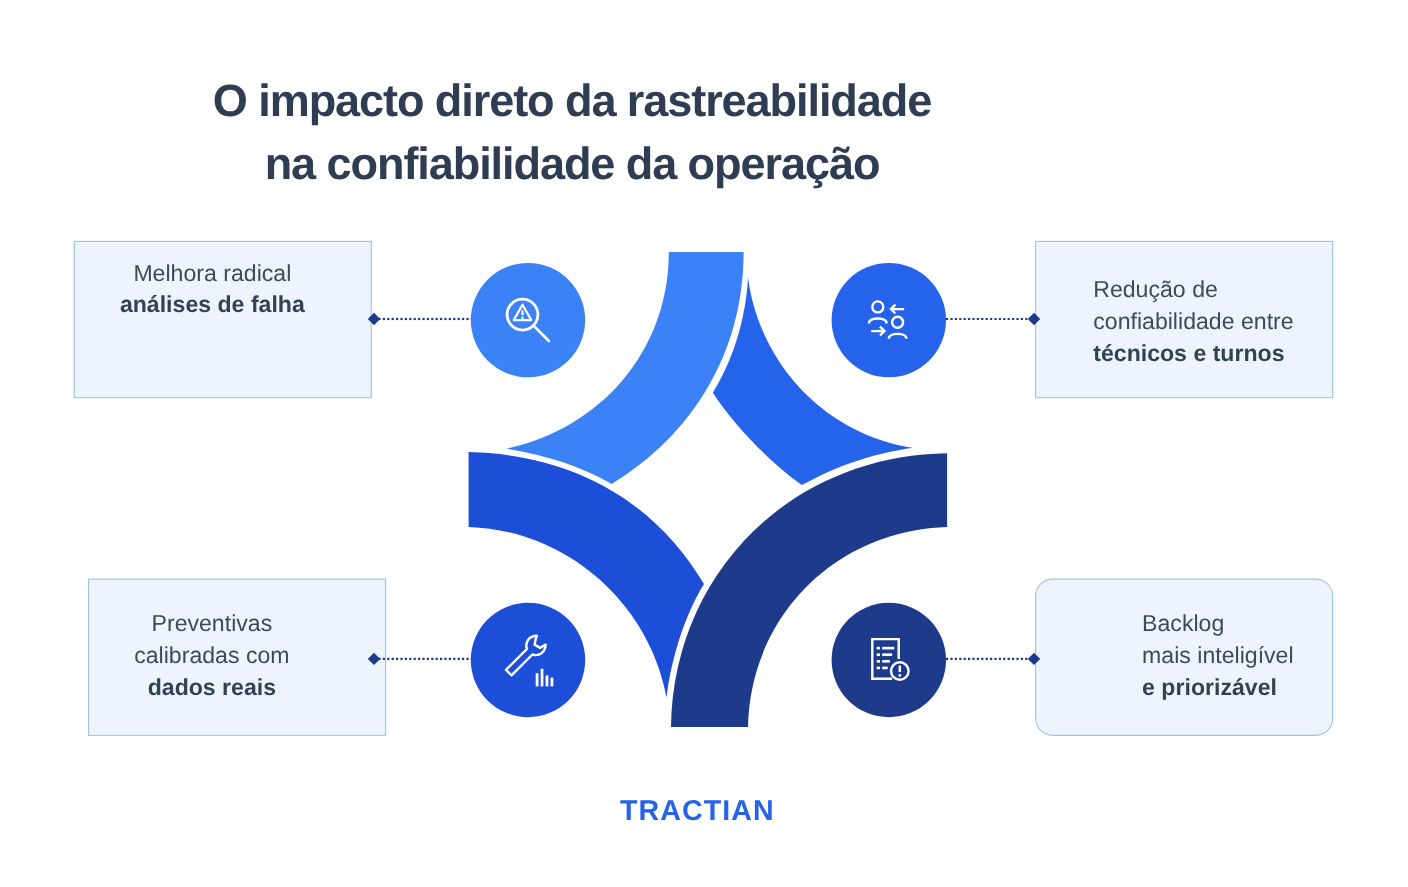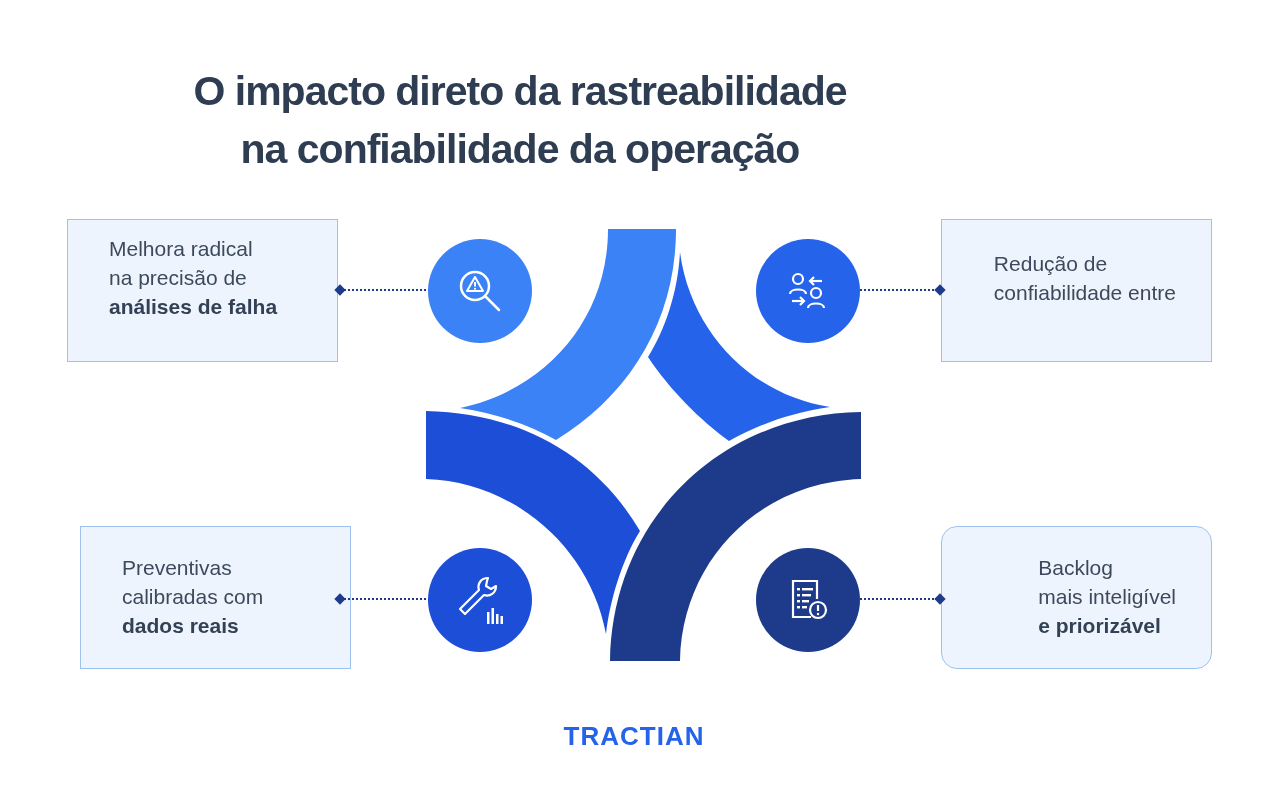--- a/index.html
+++ b/index.html
@@ -2,21 +2,21 @@
 <html><head>
 <meta charset="utf-8">
 <style>
   html, body { margin:0; padding:0; background:#ffffff; }
   body { width:1280px; height:806px; position:relative; overflow:hidden; font-family:"Liberation Sans", "DejaVu Sans", sans-serif; }
   .title { position:absolute; left:0; top:62px; width:1040px; text-align:center; color:#2f3d52; font-size:41px; font-weight:700; line-height:58px; letter-spacing:-1px; }
   .title div { display:block; }
   .card { position:absolute; width:271px; height:143px; background:#eef4fe; border:1px solid #9cc3f0; box-sizing:border-box; color:#3d4a5c; font-size:21px; line-height:29px; }
   .card .txt { position:absolute; }
   .card .bold { font-weight:700; color:#334155; }
-  .card-left .txt { left:41px; text-align:left; }
+  .card-left .txt { left:41px; text-align:center; }
   .card-right .txt { right:35px; text-align:left; }
   .line { display:block; white-space:nowrap; }
   .connector { position:absolute; height:2px; border-top:2px dotted #1e3a8a; }
   .diamond { position:absolute; width:8px; height:8px; background:#1e3a8a; transform:rotate(45deg); }
   .icon-circle { position:absolute; width:104px; height:104px; border-radius:50%; display:flex; align-items:center; justify-content:center; }
   .shape { position:absolute; left:0; top:0; }
   .logo { position:absolute; left:0; top:721px; width:1268px; text-align:center; }
 </style>
 </head>
 <body>
@@ -33,40 +33,40 @@
   <path fill="#2563eb" d="M680,252 C690,330 750,395 830,407 C790,413 760,424 729,441 C700,420 670,390 648,357 C665,330 678,292 680,252 Z"></path>
 
   <path fill="#1d4ed8" d="M426,411 C520,413 595,455 640,531 C622,560 610,600 606,634 C590,548 515,482 426,479 Z"></path>
 
   <path fill="#1e3a8a" d="M861,412 L861,479 C760,482 682,560 680,661 L610,661 C612,520 720,414 861,412 Z"></path>
 </svg>
 
 <div class="card card-left" style="left:67px; top:219px;">
   <div class="txt" style="top:14px;">
     <span class="line">Melhora radical</span>
-    <span class="line">na precisão de</span>
     <span class="line bold">análises de falha</span>
   </div>
 </div>
 <div class="diamond" style="left:336px; top:286px;"></div>
 <div class="connector" style="left:344px; top:289px; width:94px;"></div>
 <div class="icon-circle" style="left:428px; top:239px; background:#3b82f6;">
   <svg width="54" height="54" viewBox="0 0 54 54">
     <circle cx="22" cy="22" r="14" fill="none" stroke="#fff" stroke-width="2.5"></circle>
     <line x1="32" y1="32" x2="46" y2="46" stroke="#fff" stroke-width="2.5" stroke-linecap="round"></line>
     <path d="M22,13 L30,27 L14,27 Z" fill="none" stroke="#fff" stroke-width="2" stroke-linejoin="round"></path>
     <line x1="22" y1="18" x2="22" y2="22.5" stroke="#fff" stroke-width="2"></line>
     <circle cx="22" cy="24.8" r="1.1" fill="#fff"></circle>
   </svg>
 </div>
 
 <div class="card card-right" style="left:941px; top:219px;">
   <div class="txt" style="top:29px;">
     <span class="line">Redução de</span>
     <span class="line">confiabilidade entre</span>
+    <span class="line bold">técnicos e turnos</span>
   </div>
 </div>
 <div class="connector" style="left:845px; top:289px; width:92px;"></div>
 <div class="diamond" style="left:936px; top:286px;"></div>
 <div class="icon-circle" style="left:756px; top:239px; background:#2563eb;">
   <svg width="54" height="54" viewBox="0 0 54 54">
     <circle cx="17" cy="15" r="5" fill="none" stroke="#fff" stroke-width="2.2"></circle>
     <path d="M9,30 C9,24 25,24 25,30" fill="none" stroke="#fff" stroke-width="2.2"></path>
     <circle cx="35" cy="29" r="5" fill="none" stroke="#fff" stroke-width="2.2"></circle>
     <path d="M27,44 C27,38 43,38 43,44" fill="none" stroke="#fff" stroke-width="2.2"></path>

